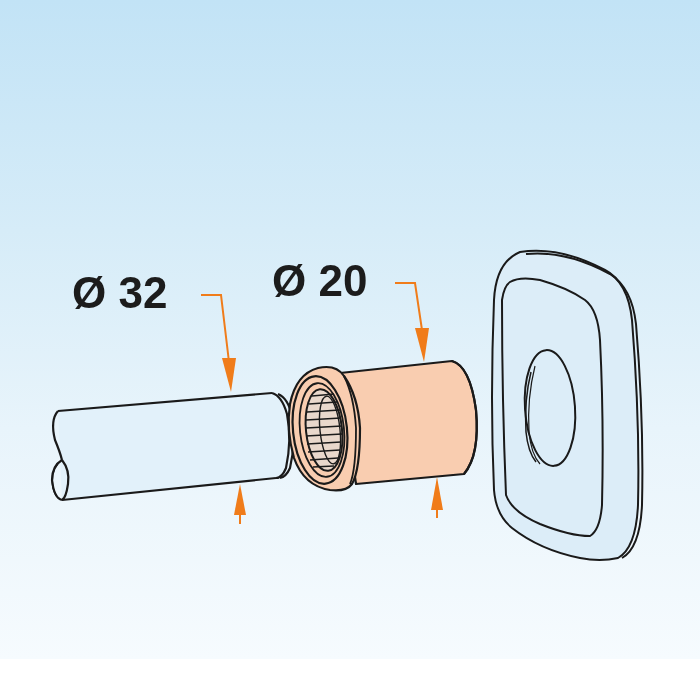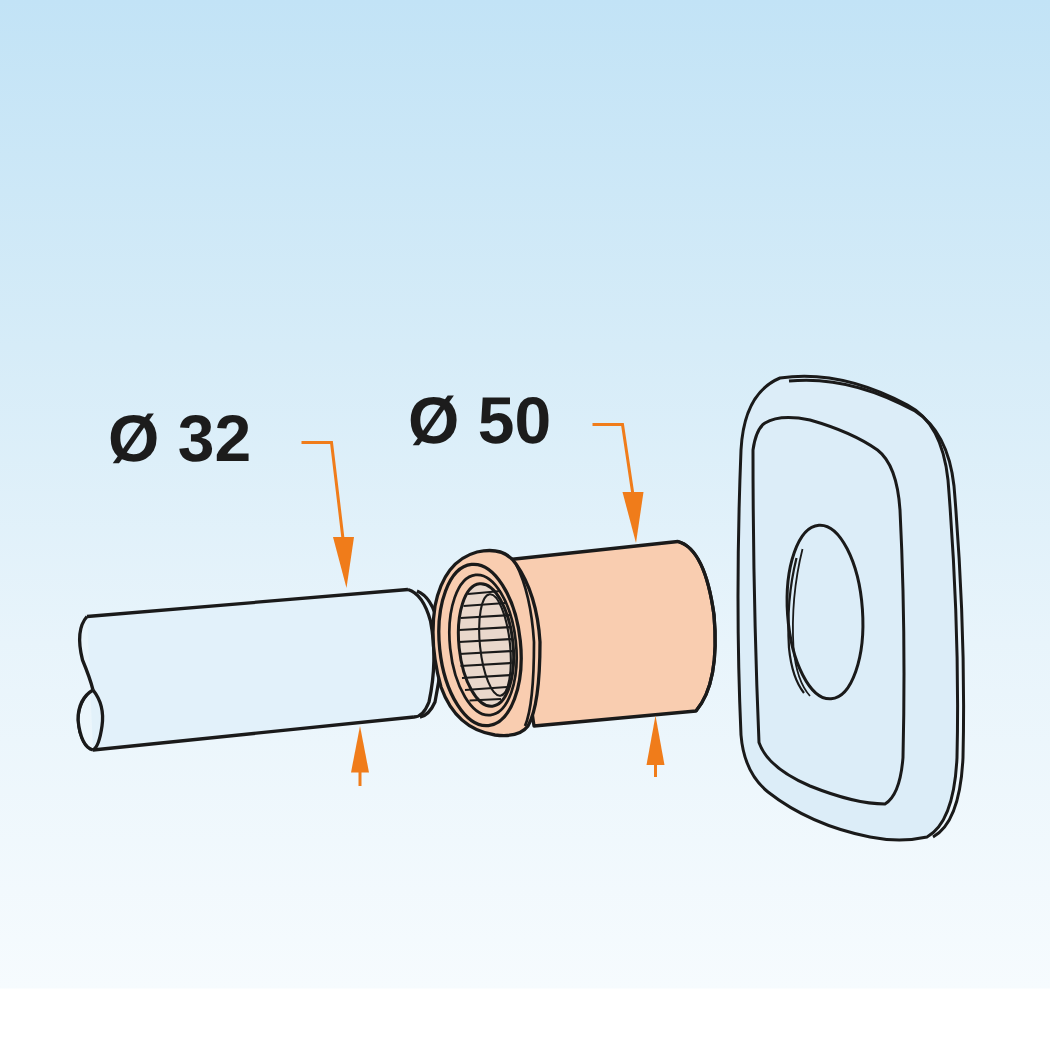--- a/index.html
+++ b/index.html
@@ -84,15 +84,15 @@
 
       <path d="M395,283 L415,283 L422,330" fill="none" stroke-width="2"></path>
       <path d="M415,328 L429,328 L424,362 Z" stroke="none"></path>
 
       <path d="M437,477 L431,510 L443,510 Z" stroke="none"></path>
       <path d="M437,508 L437,518" fill="none" stroke-width="2"></path>
     </g>
   </svg>
 
   <div class="label" style="left:72px; top:268px;">Ø 32</div>
-  <div class="label" style="left:272px; top:256px;">Ø 50</div>
+  <div class="label" style="left:272px; top:256px;">Ø 20</div>
 
 </div>
 
 </body></html>

